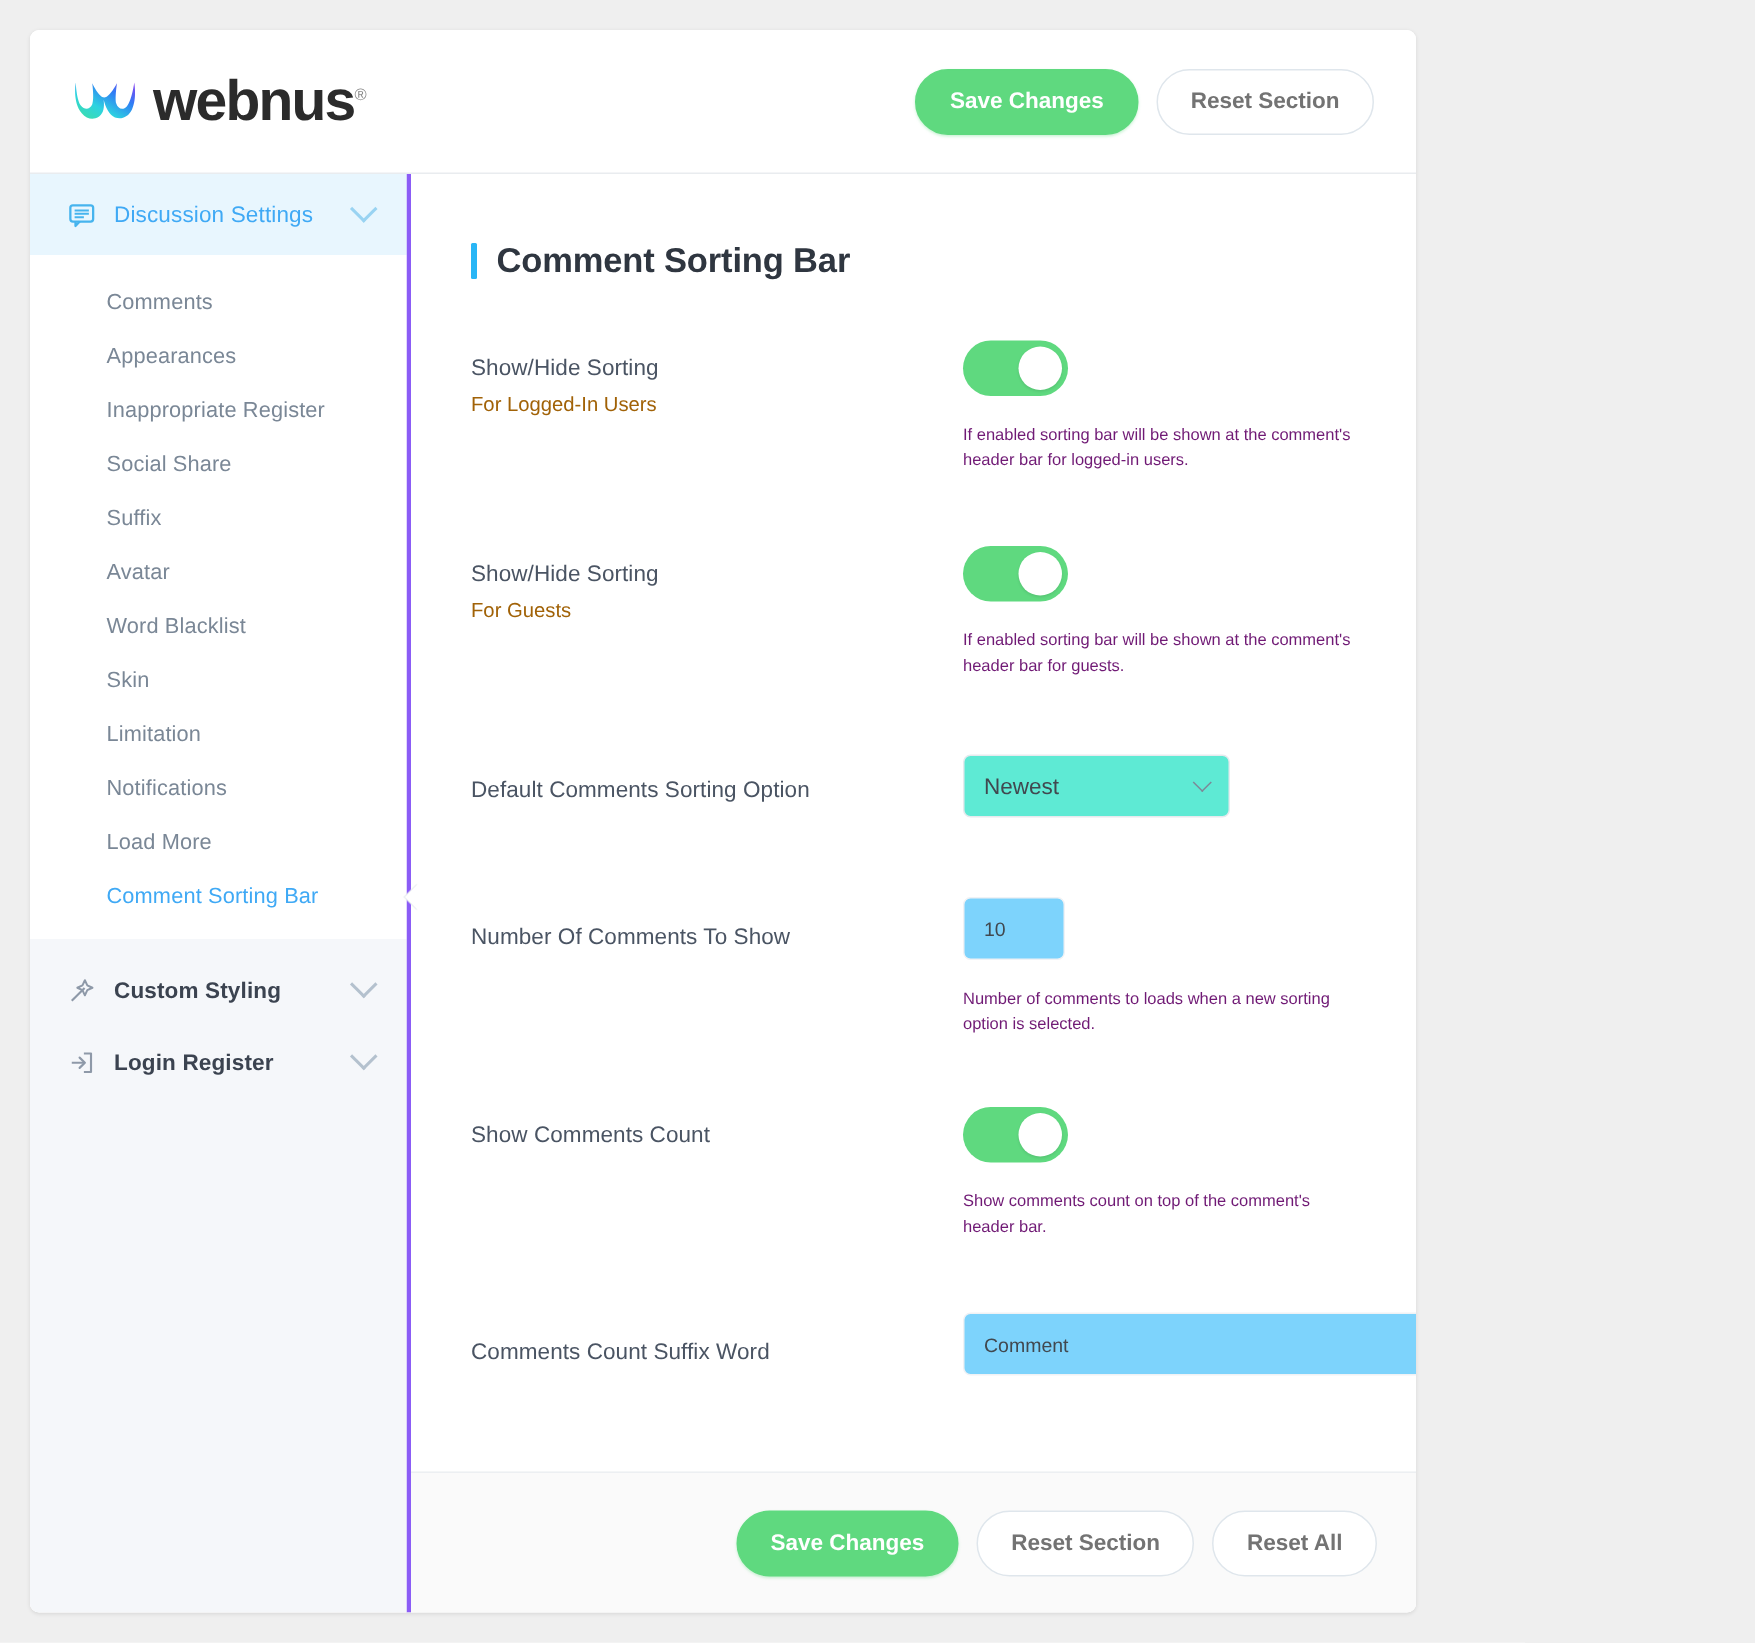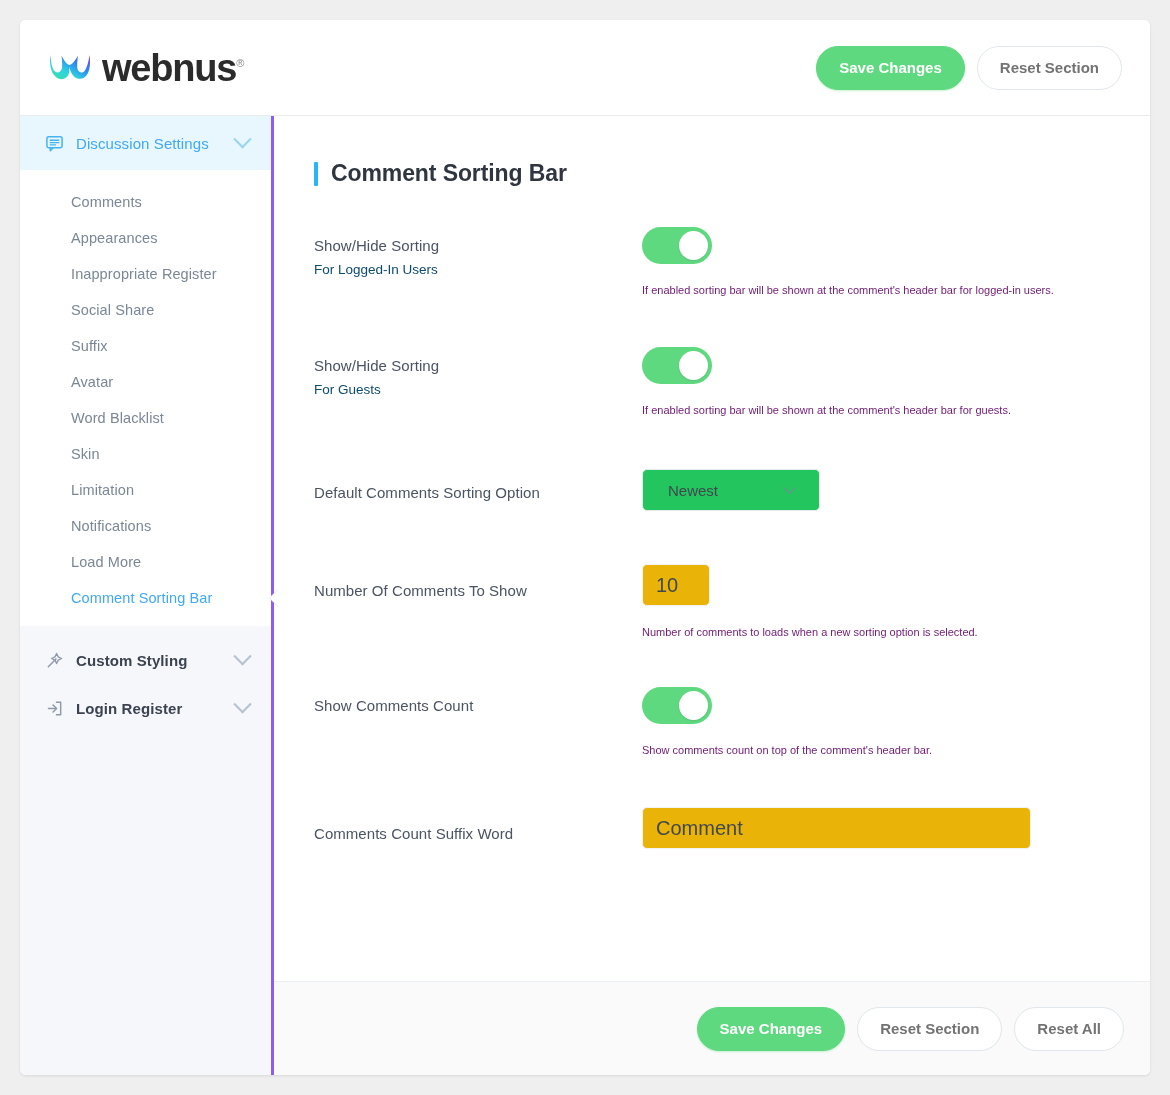--- a/index.html
+++ b/index.html
@@ -9,21 +9,21 @@
     height: 1095px;
     background: #efefef;
     font-family: "Liberation Sans", sans-serif;
     -webkit-font-smoothing: antialiased;
   }
 
   .app-card {
     position: absolute;
     left: 20px;
     top: 20px;
-    width: 1130px;
+    width: 924px;
     height: 1055px;
     background: #ffffff;
     border-radius: 6px;
     box-shadow: 0 1px 3px rgba(0,0,0,0.10);
     overflow: hidden;
     display: flex;
     flex-direction: column;
   }
 
   
@@ -180,21 +180,21 @@
   .field-row { display: flex; align-items: flex-start; }
   .field-label-col { width: 328px; flex: 0 0 328px; padding-top: 4px; }
   .f-label {
     font-size: 15px;
     color: #4a5463;
     display: block;
     letter-spacing: .05px;
   }
   .f-sublabel {
     font-size: 13.5px;
-    color: #0c4a6e;
+    color: #a16207;
     display: block;
     margin-top: 8px;
   }
   .field-ctrl-col { flex: 1; min-width: 0; }
   .f-hint {
     font-size: 11px;
     color: #701a75;
     line-height: 1.55;
     max-width: 452px;
   }
@@ -217,41 +217,41 @@
     right: 4px;
     box-shadow: 0 1px 2px rgba(0,0,0,0.10);
   }
 
   
   .select-box {
     width: 178px;
     height: 42px;
     border: 1px solid #e6eaee;
     border-radius: 5px;
-    background: #22c55e;
-    display: flex;
-    align-items: center;
-    padding: 0 25px;
+    background: #5eead4;
+    display: flex;
+    align-items: center;
+    padding: 0 13px;
     cursor: pointer;
     position: relative;
   }
   .select-value { font-size: 15px; color: #41484f; flex: 1; }
   .select-chev {
     width: 9px; height: 9px;
     border-right: 1.6px solid #7d8897;
     border-bottom: 1.6px solid #7d8897;
     transform: rotate(45deg) translate(-2px,-2px);
   }
 
   
   .inp {
-    background: #eab308;
+    background: #7dd3fc;
     border: 1px solid #f0f2f5;
     border-radius: 5px;
-    font-size: 20px;
+    font-size: 13px;
     color: #41484f;
     padding: 0 13px;
     font-family: "Liberation Sans", sans-serif;
     outline: none;
   }
   .inp-num { width: 68px; height: 42px; }
   .inp-text { width: 389px; height: 42px; }
 
   
   .footer {

